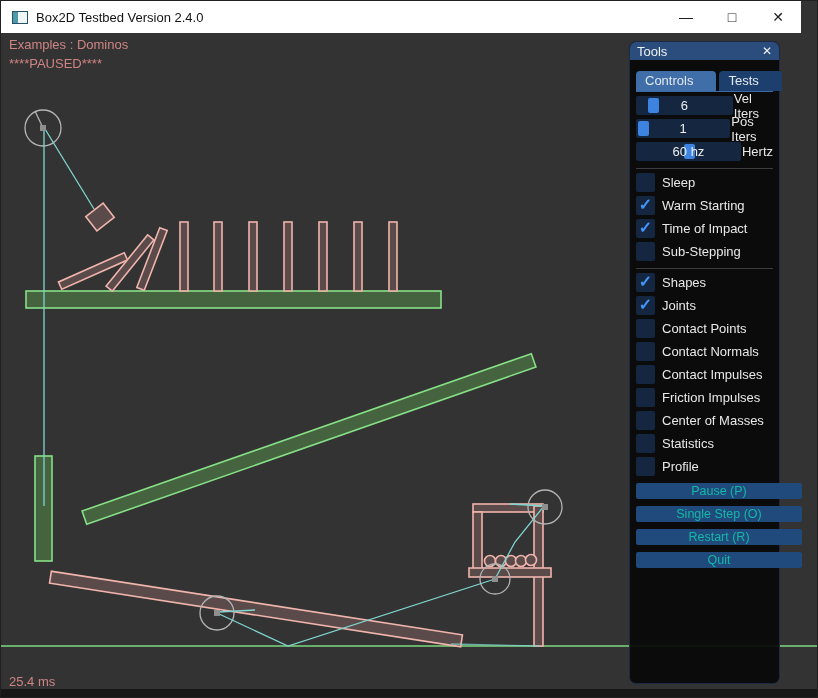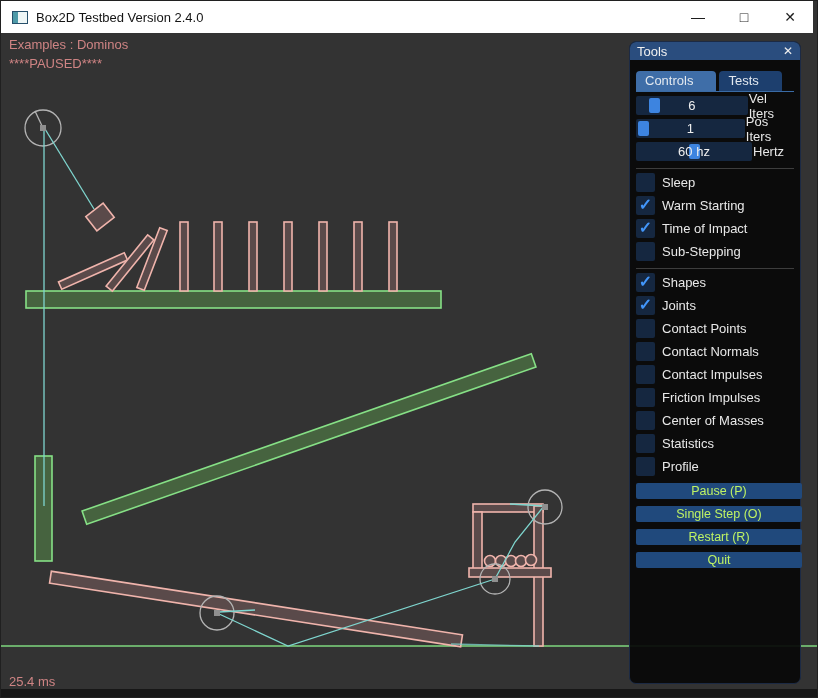--- a/index.html
+++ b/index.html
@@ -3,21 +3,21 @@
 <meta charset="utf-8">
 <style>
   * { margin:0; padding:0; box-sizing:border-box; }
   body { background:#1b1b1b; font-family:"Liberation Sans", sans-serif; }
   .window {
     position:relative; width:818px; height:698px; background:#333333;
     overflow:hidden; border:1px solid #202020;
   }
   
   .titlebar {
-    position:absolute; top:0; left:0; right:4px; height:32px; background:#ffffff;
+    position:absolute; top:0; left:0; right:16px; height:32px; background:#ffffff;
     display:flex; align-items:center;
   }
   .app-icon {
     width:16px; height:13px; margin-left:11px; border:1px solid #27506b;
     background:linear-gradient(90deg,#4e9aa8 0 38%, #eef6f6 38%);
     position:relative;
   }
   .title-text { margin-left:8px; font-size:13px; color:#141414; }
   .win-btns { margin-left:auto; display:flex; height:100%; }
   .win-btn { width:46px; height:32px; display:flex; align-items:center; justify-content:center;
@@ -25,21 +25,21 @@
   
   .canvas { position:absolute; top:32px; left:0; width:818px; height:658px; background:#333333; }
   .scene  { position:absolute; top:0; left:0; }
   .hud { position:absolute; color:#cf8484; font-size:13px; line-height:15px;text-align:right; }
   .hud-examples { left:8px; top:4px; }
   .hud-paused   { left:8px; top:23px; }
   .hud-ms       { left:8px; top:641px; }
   .window-bottom { position:absolute; left:0; right:0; bottom:0; height:8px; background:#171717; }
   
   .tools {
-    position:absolute; left:628px; top:40px; width:172px; height:643px;
+    position:absolute; left:628px; top:40px; width:151px; height:643px;
     background:rgba(9,9,9,0.93); border:1px solid #1c2a44; border-radius:7px;
     color:#e8e8e8; font-size:13px;
   }
   .tools-titlebar {
     height:18px; background:#2a4d7e; border-radius:6px 6px 0 0;
     display:flex; align-items:center; justify-content:space-between; padding:0 7px;
   }
   .tools-title { font-size:13px; color:#f0f0f0; }
   .tools-close { color:#f0f0f0; font-size:12px; line-height:12px; }
   .tools-body { padding:4px 6px 0 6px; }
@@ -53,21 +53,21 @@
                   color:#efefef; z-index:2; }
   .slider-label { margin-left:1px; }
   .sep { height:1px; background:#3d3d3d; margin:7px 0 3px 0; }
   .cb-row { display:flex; align-items:center; height:19px; margin-top:4px; }
   .cb-box { width:19px; height:19px; background:#152740; border-radius:2px;
             display:flex; align-items:center; justify-content:center; }
   .cb-check { display:none; color:#4296fa; font-size:16px; font-weight:bold; transform:translateY(-1px); }
   .cb-row.checked .cb-check { display:block; }
   .cb-label { margin-left:7px; }
   .btn { width:166px; height:16px; margin-top:7px; background:#20497c; border-radius:2px;
-         display:flex; align-items:center; justify-content:center; font-size:12.5px; color:#bef264; }
+         display:flex; align-items:center; justify-content:center; font-size:12.5px; color:#14b8a6; }
   .btn-group { margin-top:3px; }
 </style>
 </head>
 <body>
 
 <div class="window">
 
   <div class="titlebar">
     <div class="app-icon"></div>
     <div class="title-text">Box2D Testbed Version 2.4.0</div>

